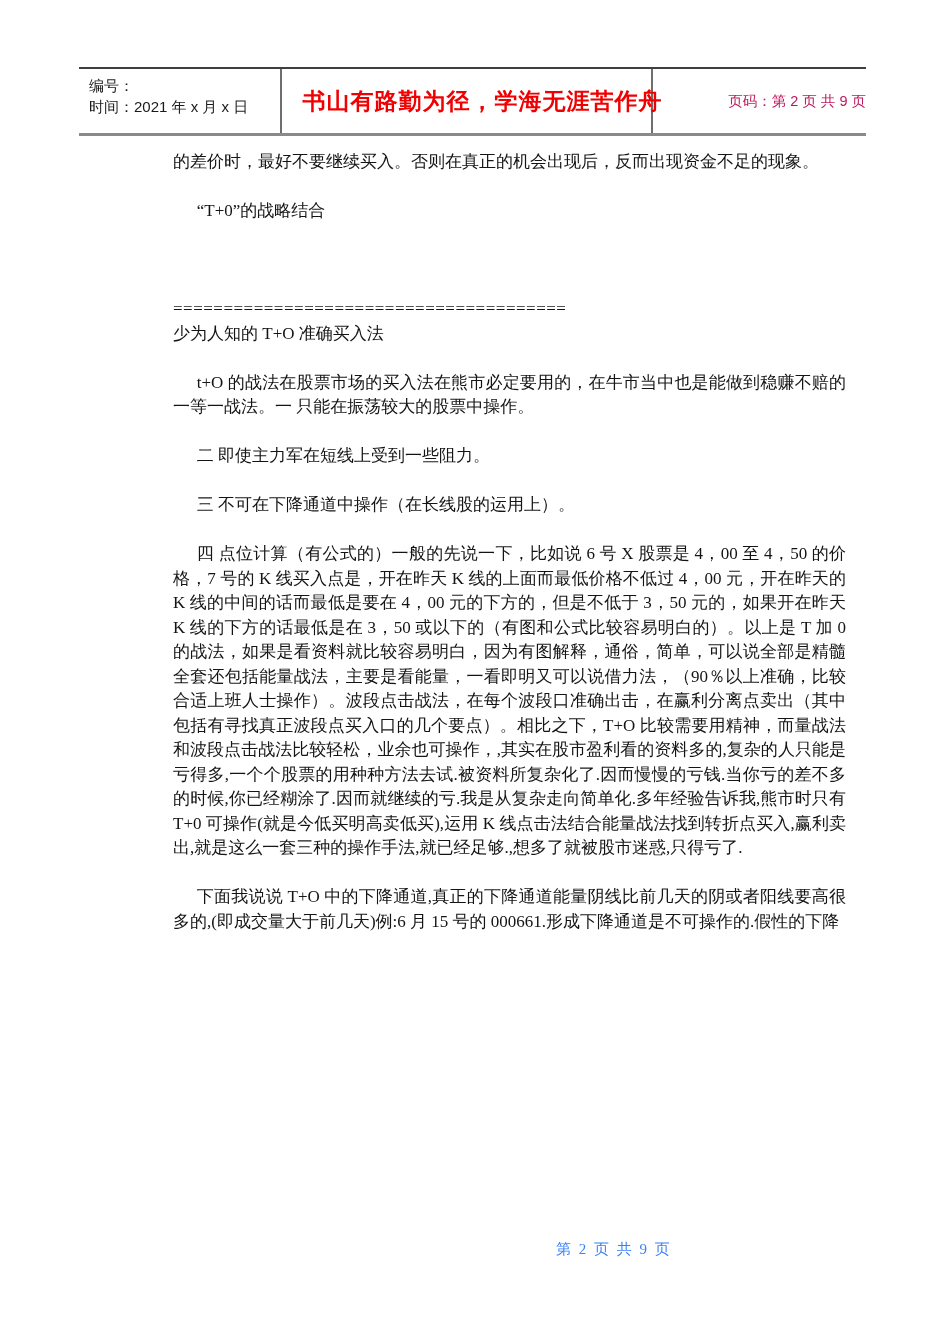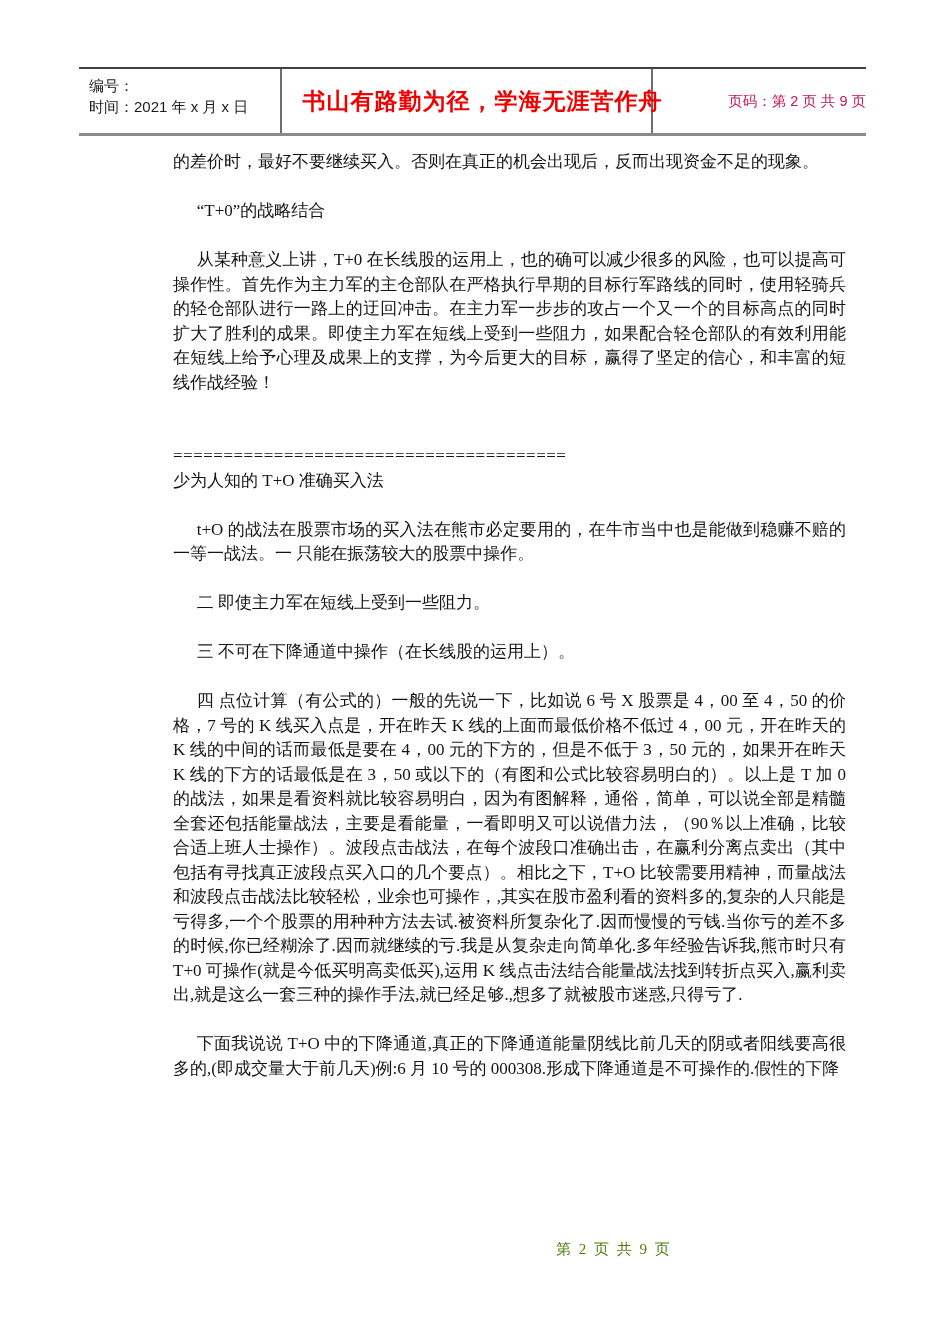--- a/index.html
+++ b/index.html
@@ -48,21 +48,21 @@
     margin-left:28px;
   }
   .doc-body p{margin:0;}
   .indent{text-indent:1.4em;}
   .sp{height:24.5px;}
   .b{font-weight:normal;}
   .sep{letter-spacing:0.5px;}
   
   .doc-footer{
     position:absolute;left:556px;top:1240px;
-    font-size:15px;letter-spacing:2px;color:#4d7c0f;
+    font-size:15px;letter-spacing:2px;color:#3b82f6;
     font-family:"Liberation Serif","DejaVu Serif",serif;
     white-space:nowrap;
   }
 </style>
 </head>
 <body>
 
 <div class="page">
 
   <div class="doc-header">
@@ -76,34 +76,33 @@
     <div class="hcell hcell-right">
       <span>页码：第 2 页 共 9 页</span>
     </div>
   </div>
 
   <div class="doc-body">
     <p>的差价时，最好不要继续买入。否则在真正的机会出现后，反而出现资金不足的现象。</p>
     <div class="sp"></div>
     <p class="indent">“T+0”的战略结合</p>
     <div class="sp"></div>
-    <p class="indent">从某种意义上讲，T+0 在长线股的运用上，也的确可以减少很多的风险，也可以提高可操作性。首先作为主力军的主仓部队在严格执行早期的目标行军路线的同时，使用轻骑兵的轻仓部队进行一路上的迂回冲击。在主力军一步步的攻占一个又一个的目标高点的同时扩大了胜利的成果。即使主力军在短线上受到一些阻力，如果配合轻仓部队的有效利用能在短线上给予心理及成果上的支撑，为今后更大的目标，赢得了坚定的信心，和丰富的短线作战经验！</p>
     <div class="sp"></div>
     <div class="sp"></div>
     <p class="sep">=======================================</p>
     <p>少为人知的 T+O 准确买入法</p>
     <div class="sp"></div>
     <p class="indent">t+O 的战法在股票市场的买入法在熊市必定要用的，在牛市当中也是能做到稳赚不赔的一等一战法。一 只能在振荡较大的股票中操作。</p>
     <div class="sp"></div>
     <p class="indent">二 即使主力军在短线上受到一些阻力。</p>
     <div class="sp"></div>
     <p class="indent">三 不可在下降通道中操作（在长线股的运用上）。</p>
     <div class="sp"></div>
     <p class="indent"><span>四 点位计算（有公式的）一般的先说一下，比如说 6 号 X 股票是 4，00 至 4，50 的价格，7 号的 K 线买入点是，开在昨天 K 线的上面而最低价格不低过 4，00 元，开在昨天的 K 线的中间的话而最低是要在 4，00 元的下方的，但是不低于 3，50 元的，如果开在昨天 K 线的下方的话最低是在 3，50 或以下的（有图和公式比较容易明白的）。以上是 T 加 0 的战法，如果是看资料就比较容易明白，因为有图解释，通俗，简单，可以说全部是精髓全套还包括</span><span class="b">能量战法</span><span>，主要是看能量，一看即明又可以说借力法，（90％以上准确，比较合适上班人士操作）。</span><span class="b">波段点击战法</span><span>，在每个波段口准确出击，在赢利分离点卖出（其中包括有寻找真正波段点买入口的几个要点）。相比之下，T+O 比较需要用精神，而量战法和波段点击战法比较轻松，业余也可操作，,其实在股市盈利看的资料多的,复杂的人只能是亏得多,一个个股票的用种种方法去试.被资料所复杂化了.因而慢慢的亏钱.当你亏的差不多的时候,你已经糊涂了.因而就继续的亏.我是从复杂走向简单化.多年经验告诉我,熊市时只有 T+0 可操作(就是今低买明高卖低买),运用 K 线点击法结合能量战法找到转折点买入,赢利卖出,就是这么一套三种的操作手法,就已经足够.,想多了就被股市迷惑,只得亏了.</span></p>
     <div class="sp"></div>
-    <p class="indent">下面我说说 T+O 中的下降通道,真正的下降通道能量阴线比前几天的阴或者阳线要高很多的,(即成交量大于前几天)例:6 月 10 号的 000308.形成下降通道是不可操作的.假性的下降</p>
+    <p class="indent">下面我说说 T+O 中的下降通道,真正的下降通道能量阴线比前几天的阴或者阳线要高很多的,(即成交量大于前几天)例:6 月 15 号的 000661.形成下降通道是不可操作的.假性的下降</p>
   </div>
 
   <div class="doc-footer">
     <span>第 2 页 共 9 页</span>
   </div>
 
 </div>
 
 </body></html>

